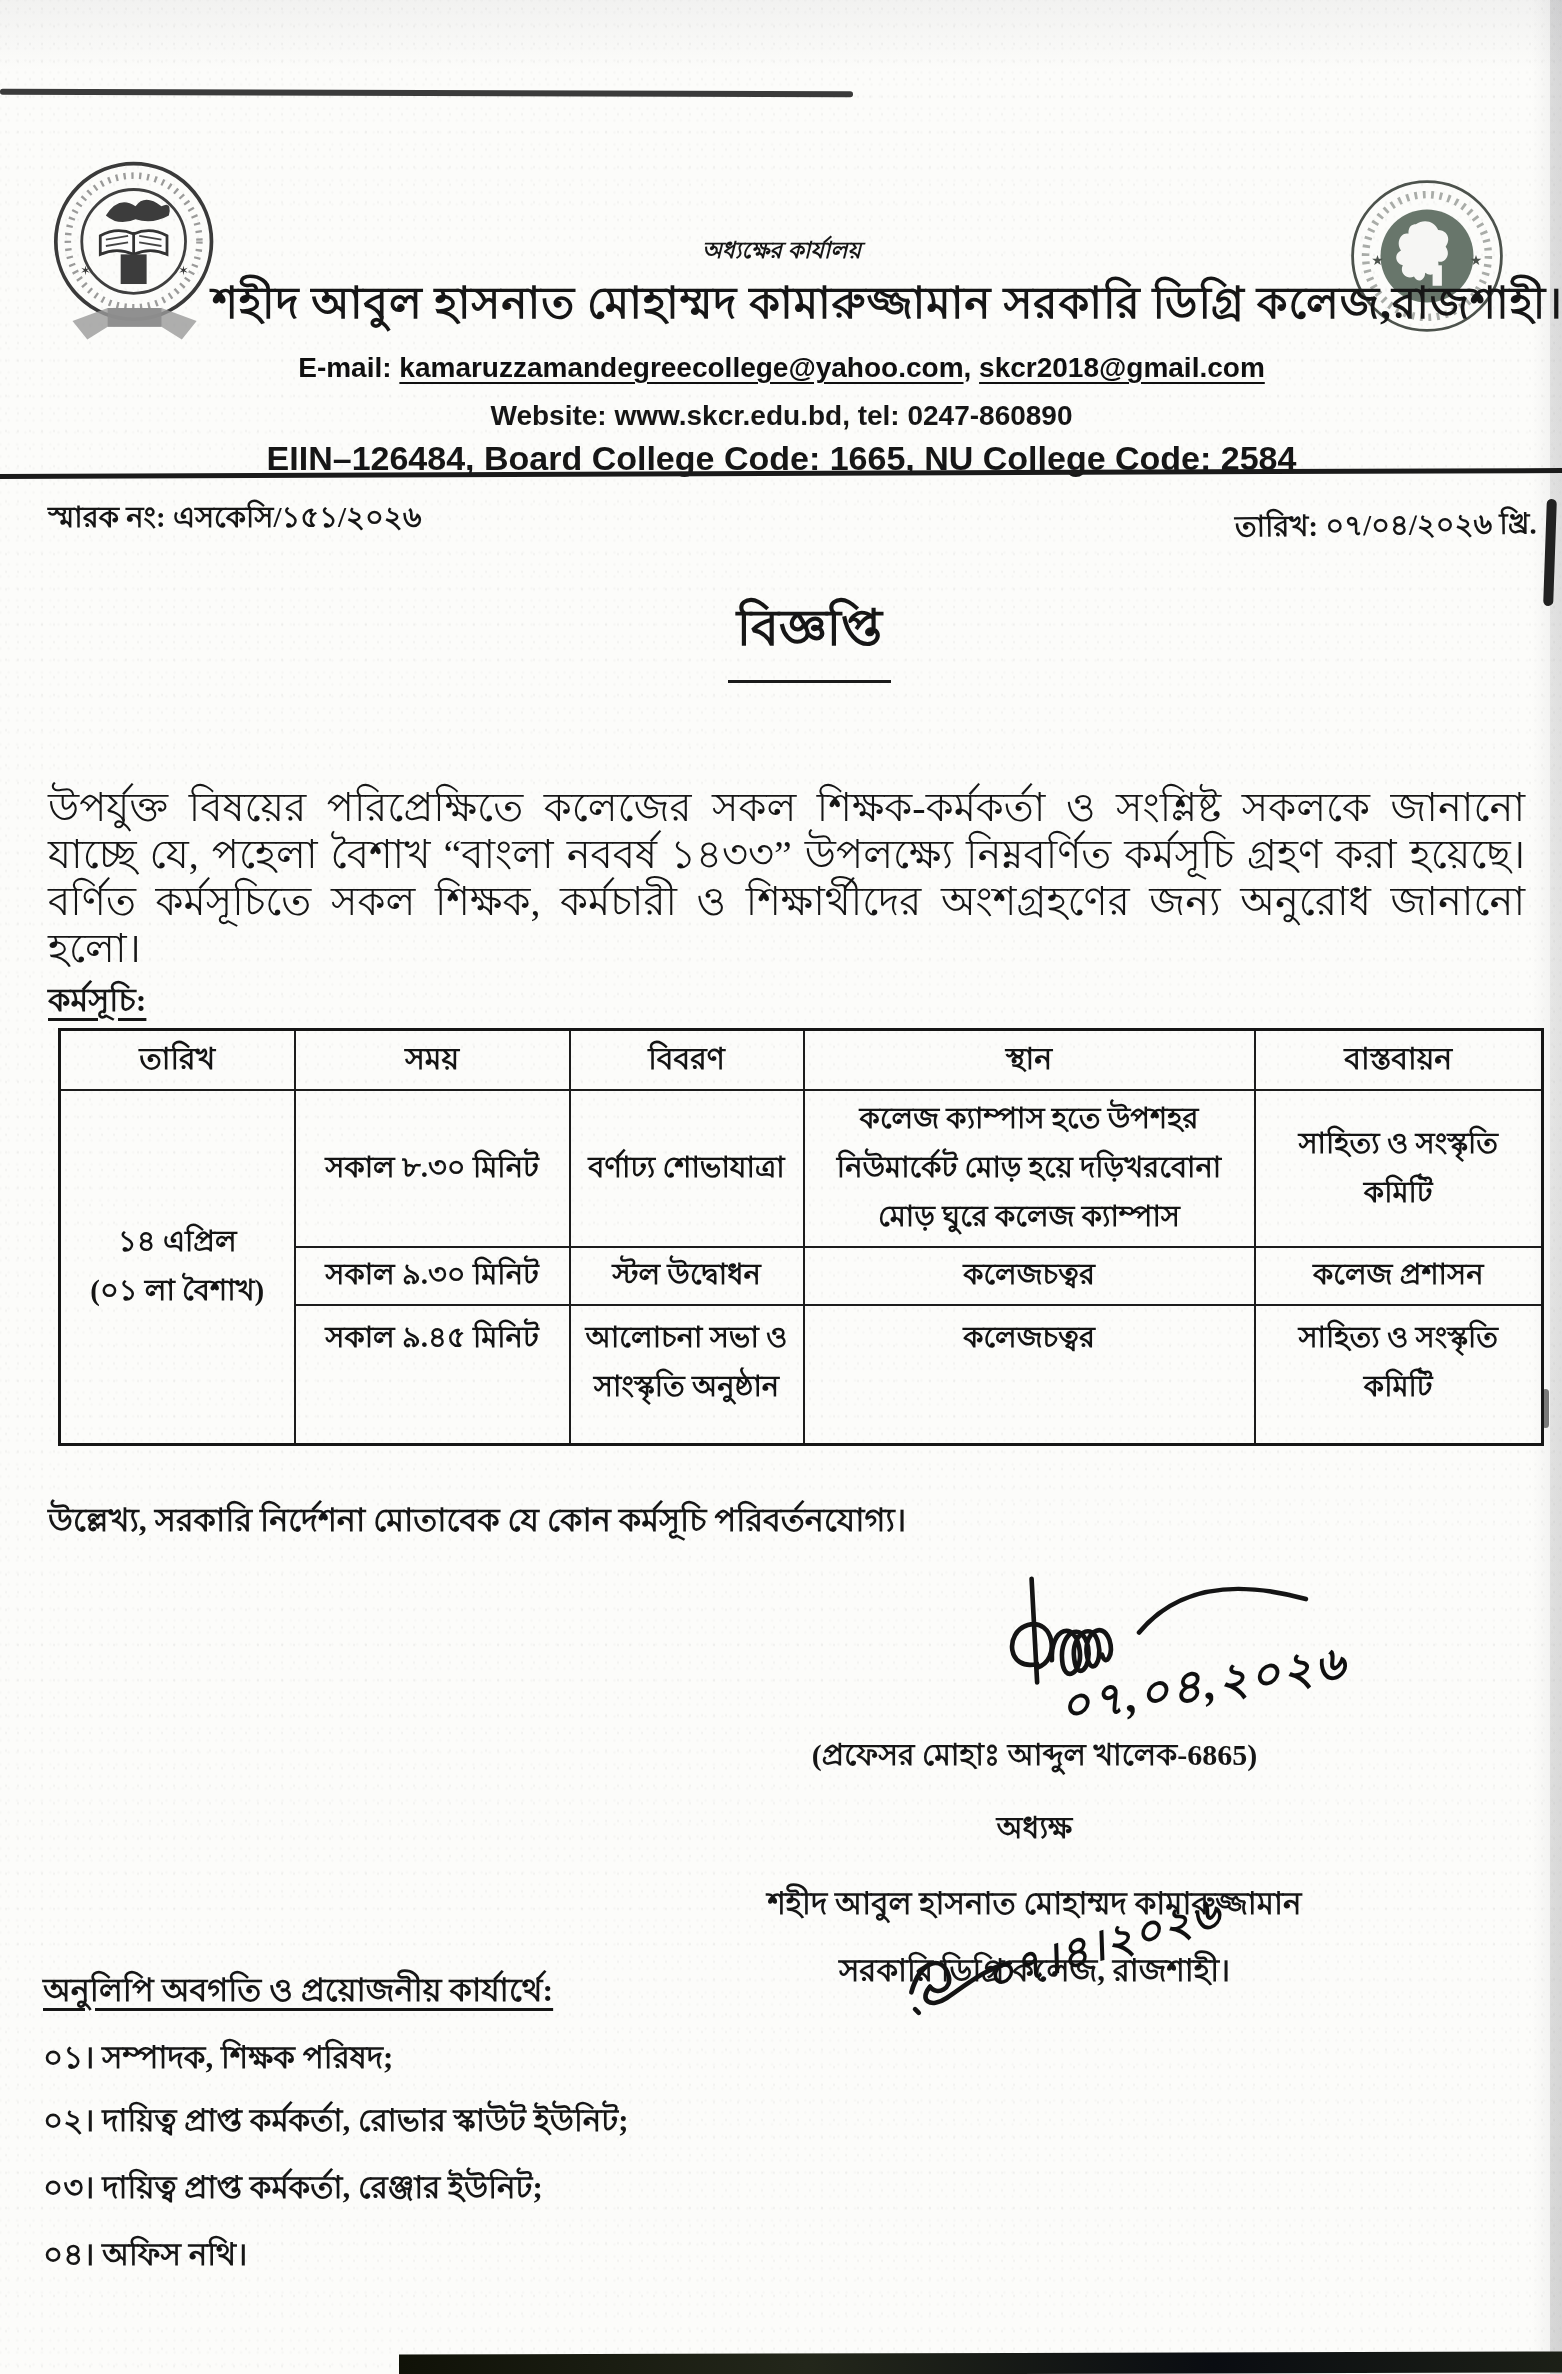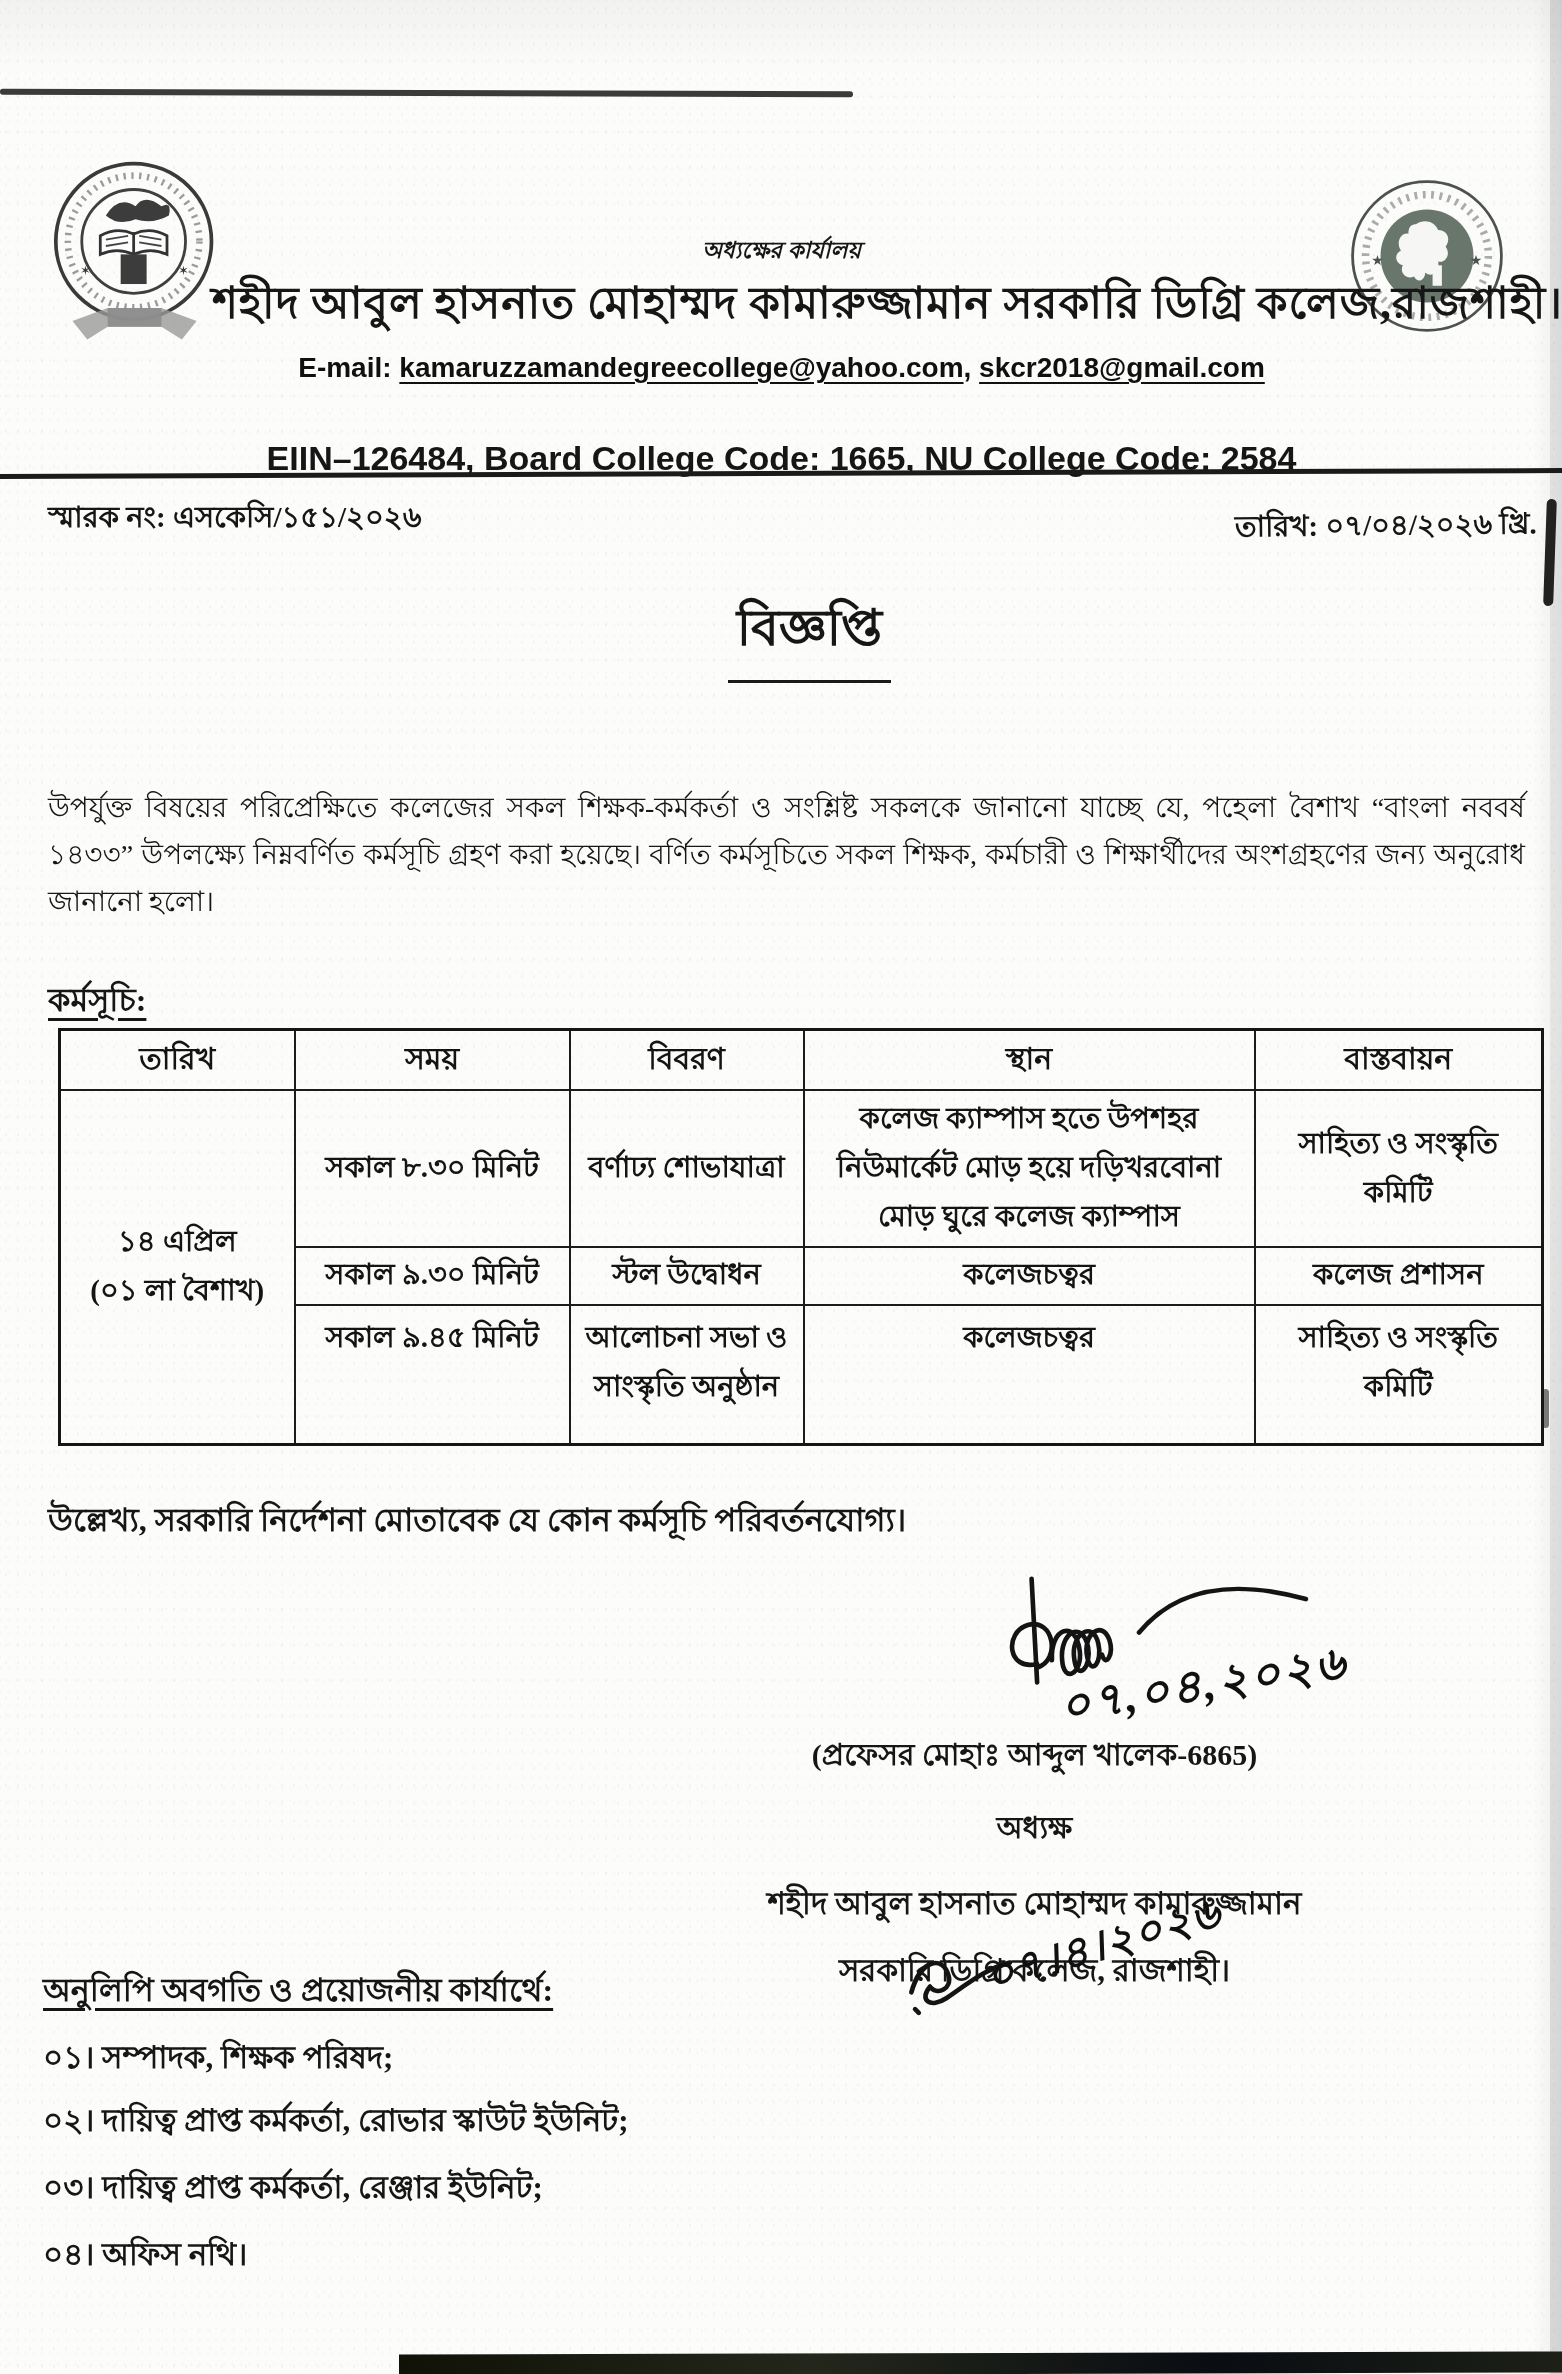--- a/index.html
+++ b/index.html
@@ -34,21 +34,21 @@
   .top-scan-line{top:90px;left:0;width:853px;height:5.6px;background:#202020;transform:rotate(0.18deg);opacity:.88;border-radius:2.8px;}
 
   
   .memo-no{left:48px;top:494px;font-size:29px;font-weight:600;}
   .issue-date{right:26px;top:502px;font-size:29px;font-weight:600;transform:rotate(-0.6deg);}
 
   .notice-title{top:590px;left:56px;width:1507px;text-align:center;font-size:50px;font-weight:800;}
   .notice-title span{display:inline-block;border-bottom:3.7px solid #1a1a1a;padding:0 9.3px 7.4px 9.3px;}
 
   .subject-line{left:48px;top:709px;font-size:32px;font-weight:600;}
-  .body-par{left:48px;top:784px;width:1477px;font-size:28px;line-height:47px;font-weight:500;text-align:justify;}
+  .body-par{left:48px;top:784px;width:1477px;font-size:40px;line-height:47px;font-weight:500;text-align:justify;}
   .schedule-label{left:48px;top:975px;font-size:32px;font-weight:700;text-decoration:underline;text-underline-offset:6.5px;}
 
   
   table.sched{position:absolute;left:58px;top:1028px;width:1482px;border-collapse:collapse;table-layout:fixed;
     font-size:29px;font-weight:600;text-align:center;color:#141414;}
   table.sched th,table.sched td{border:2.8px solid #1c1c1c;padding:3.7px 7.4px;vertical-align:middle;}
   table.sched{border:3.7px solid #161616;}
   table.sched th{height:46px;font-size:30px;font-weight:700;}
   tr.r1{height:137px;}
   tr.r2{height:51px;}
@@ -125,20 +125,21 @@
       <rect x="92" y="96" width="10" height="22" fill="#f6f6f4"></rect>
       <text x="26" y="96" font-size="15" fill="#4c524c">★</text>
       <text x="132" y="96" font-size="15" fill="#4c524c">★</text>
     </svg>
   </div>
 
   <div class="abs ctr bn office-line">অধ্যক্ষের কার্যালয়</div>
   <div class="abs ctr bn college-line">শহীদ আবুল হাসনাত মোহাম্মদ কামারুজ্জামান সরকারি ডিগ্রি কলেজ,রাজশাহী।</div>
 
   <div class="abs ctr lat email-line"><span>E-mail: </span><span class="u">kamaruzzamandegreecollege@yahoo.com</span><span>, </span><span class="u">skcr2018@gmail.com</span></div>
+  <div class="abs ctr lat website-line">Website: www.skcr.edu.bd, tel: 0247-860890</div>
   <div class="abs ctr lat codes-line">EIIN–126484, Board College Code: 1665, NU College Code: 2584</div>
   <div class="abs header-rule"></div>
 
   <div class="abs bn memo-no">স্মারক নং: এসকেসি/১৫১/২০২৬</div>
   <div class="abs bn issue-date">তারিখ: ০৭/০৪/২০২৬ খ্রি.</div>
 
   <div class="abs bn notice-title"><span>বিজ্ঞপ্তি</span></div>
   <div class="abs bn body-par">উপর্যুক্ত বিষয়ের পরিপ্রেক্ষিতে কলেজের সকল শিক্ষক-কর্মকর্তা ও সংশ্লিষ্ট সকলকে জানানো যাচ্ছে যে, পহেলা বৈশাখ  “বাংলা নববর্ষ ১৪৩৩”  উপলক্ষ্যে নিম্নবর্ণিত কর্মসূচি গ্রহণ করা হয়েছে। বর্ণিত কর্মসূচিতে সকল শিক্ষক, কর্মচারী ও শিক্ষার্থীদের অংশগ্রহণের জন্য অনুরোধ জানানো হলো।</div>
   <div class="abs bn schedule-label">কর্মসূচি:</div>
 

